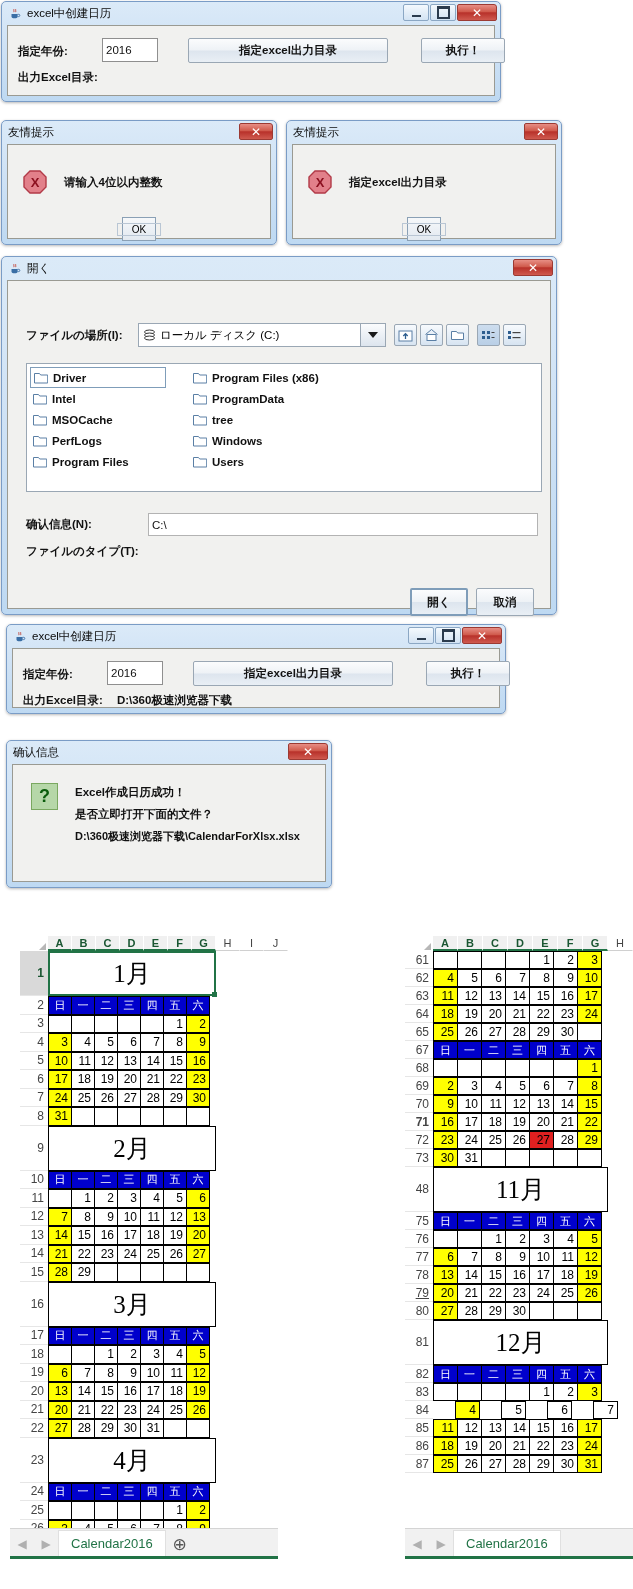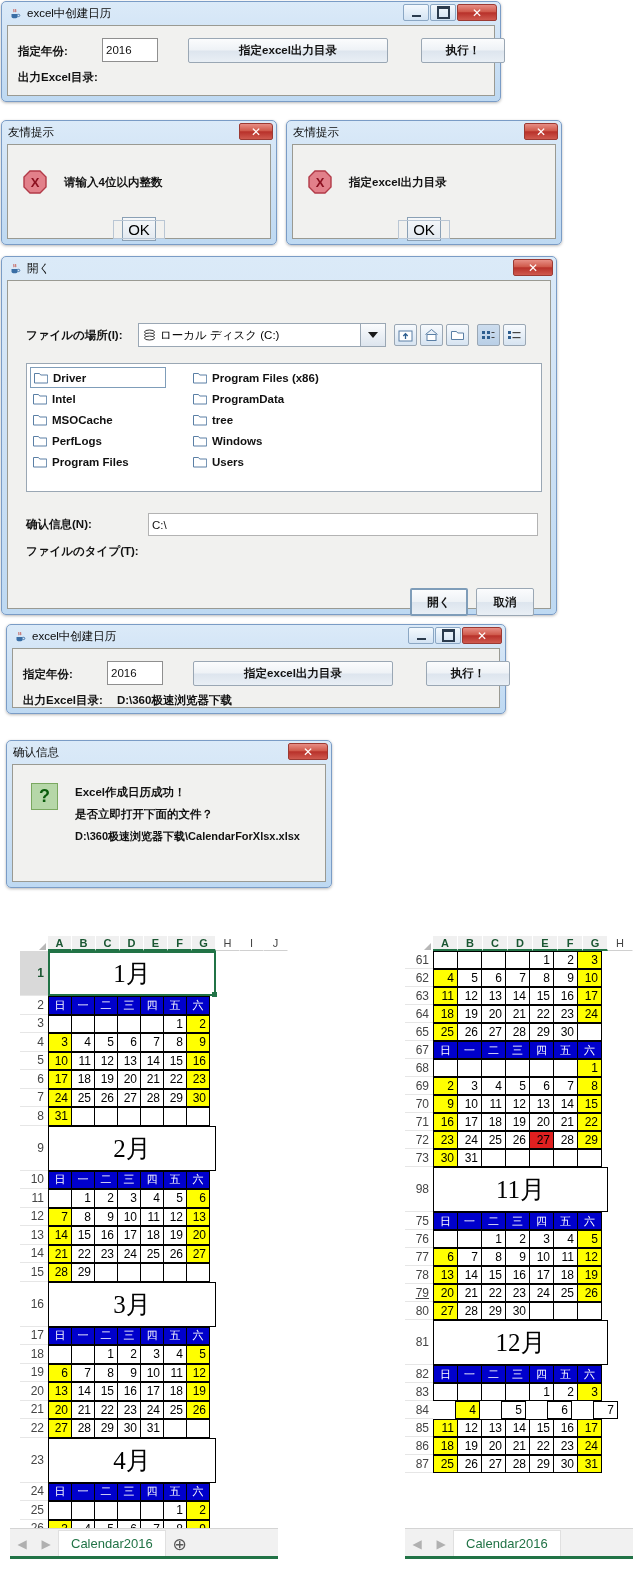--- a/index.html
+++ b/index.html
@@ -42,21 +42,21 @@
 
   
   #dlg-a{left:1px;top:120px;width:276px;height:125px;}
   #dlg-b{left:286px;top:120px;width:276px;height:125px;}
   .err-ico{width:26px;height:26px;flex:none;}
   .msg-row{position:absolute;left:14px;top:24px;display:flex;align-items:center;gap:16px;}
   .msg-txt{font-weight:bold;font-size:11.5px;color:#111;}
   .ok-wrap{position:absolute;left:0;right:0;top:72px;display:flex;justify-content:center;}
   .okbtn{width:34px;height:24px;border:1px solid #8aa0b5;background:linear-gradient(to bottom,#f6f8fa,#e2e9f0);
          display:flex;align-items:center;justify-content:center;box-sizing:border-box;}
-  .okbtn span{border:1px solid #b9c6d4;padding:0 14px;font-size:15px;}
+  .okbtn span{border:1px solid #b9c6d4;padding:0 14px;font-size:10px;}
 
   
   #dlg-open{left:1px;top:256px;width:556px;height:359px;}
   .fc-row{position:absolute;display:flex;align-items:center;}
   .fc-combo{border:1px solid #9aa7b4;background:#fff;box-sizing:border-box;
             display:flex;align-items:center;font-size:11.5px;position:relative;padding-left:4px;}
   .fc-combo .arrowbox{position:absolute;right:0;top:0;bottom:0;width:24px;
             border-left:1px solid #9aa7b4;background:linear-gradient(to bottom,#fbfcfd,#dde5ee);
             display:flex;align-items:center;justify-content:center;}
   .caret{width:0;height:0;border-left:5px solid transparent;border-right:5px solid transparent;border-top:6px solid #1a1a1a;}
@@ -759,21 +759,21 @@
         <span class="rowhdr" style="height: 100%;">70</span>
         <span class="cell ylw" style="width: 25px; height: 100%;">9</span>
         <span class="cell" style="width: 25px; height: 100%;">10</span>
         <span class="cell" style="width: 25px; height: 100%;">11</span>
         <span class="cell" style="width: 25px; height: 100%;">12</span>
         <span class="cell" style="width: 25px; height: 100%;">13</span>
         <span class="cell" style="width: 25px; height: 100%;">14</span>
         <span class="cell ylw" style="width: 25px; height: 100%;">15</span>
       </div>
       <div class="xrow" style="height: 18px;">
-        <span class="rowhdr" style="height: 100%;">71</span>
+        <span class="rowhdr" style="height: 100%; font-weight: bold;">71</span>
         <span class="cell ylw" style="width: 25px; height: 100%;">16</span>
         <span class="cell" style="width: 25px; height: 100%;">17</span>
         <span class="cell" style="width: 25px; height: 100%;">18</span>
         <span class="cell" style="width: 25px; height: 100%;">19</span>
         <span class="cell" style="width: 25px; height: 100%;">20</span>
         <span class="cell" style="width: 25px; height: 100%;">21</span>
         <span class="cell ylw" style="width: 25px; height: 100%;">22</span>
       </div>
       <div class="xrow" style="height: 18px;">
         <span class="rowhdr" style="height: 100%;">72</span>
@@ -789,21 +789,21 @@
         <span class="rowhdr" style="height: 100%;">73</span>
         <span class="cell ylw" style="width: 25px; height: 100%;">30</span>
         <span class="cell" style="width: 25px; height: 100%;">31</span>
         <span class="cell" style="width: 25px; height: 100%;"></span>
         <span class="cell" style="width: 25px; height: 100%;"></span>
         <span class="cell" style="width: 25px; height: 100%;"></span>
         <span class="cell" style="width: 25px; height: 100%;"></span>
         <span class="cell" style="width: 25px; height: 100%;"></span>
       </div>
       <div class="xrow" style="height: 45px;">
-        <span class="rowhdr" style="height: 100%;">98</span>
+        <span class="rowhdr" style="height: 100%;">48</span>
         <span class="title-cell" style="width: 175px; height: 100%;">11月</span>
       </div>
       <div class="xrow" style="height: 18px;">
         <span class="rowhdr" style="height: 100%;">75</span>
         <span class="cell hdr" style="width: 25px; height: 100%;">日</span>
         <span class="cell hdr" style="width: 25px; height: 100%;">一</span>
         <span class="cell hdr" style="width: 25px; height: 100%;">二</span>
         <span class="cell hdr" style="width: 25px; height: 100%;">三</span>
         <span class="cell hdr" style="width: 25px; height: 100%;">四</span>
         <span class="cell hdr" style="width: 25px; height: 100%;">五</span>

